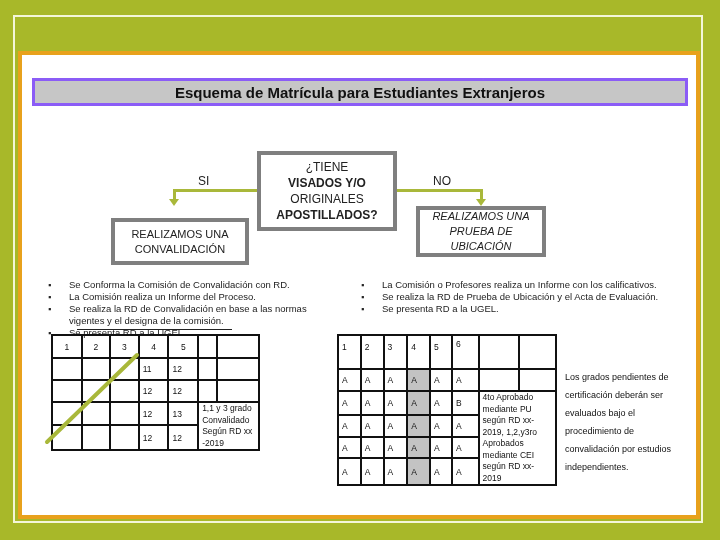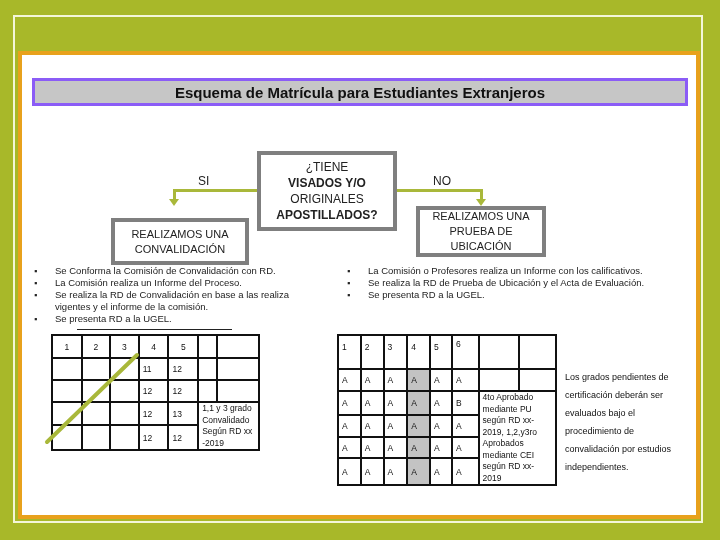--- a/index.html
+++ b/index.html
@@ -6,25 +6,25 @@
   body { width:720px; height:540px; position:relative; overflow:hidden;
          background:#a8b829; font-family:"Liberation Sans", sans-serif; }
   .abs { position:absolute; }
   .white-line { left:13px; top:15px; width:690px; height:508px; border:2px solid #f4f6d8; box-sizing:border-box; }
   .panel { left:18px; top:51px; width:682px; height:468px; background:#ffffff; border:4px solid #e8a11c; border-right-width:4px; box-sizing:border-box; }
   .title-bar { left:32px; top:78px; width:656px; height:28px; background:#c6c6c6; border:3px solid #8b5cf6; box-sizing:border-box;
                display:flex; align-items:center; justify-content:center; font-size:15px; font-weight:bold; color:#111; }
   .box { border:4px solid #7f7f7f; background:#fff; box-sizing:border-box; display:flex; align-items:center; justify-content:center; text-align:center; color:#222; }
   .q-box { left:257px; top:151px; width:140px; height:80px; font-size:12px; line-height:16px; }
   .left-box { left:111px; top:218px; width:138px; height:47px; font-size:11px; line-height:15px; }
-  .right-box { left:416px; top:206px; width:130px; height:51px; font-size:11px; line-height:15px; }
+  .right-box { left:416px; top:206px; width:130px; height:51px; font-size:11px; line-height:15px;font-style:italic; }
   .line { background:#a9b83a; }
   .arrow-down { width:0; height:0; border-left:5px solid transparent; border-right:5px solid transparent; border-top:7px solid #a9b83a; }
   .lbl { font-size:12px; color:#222; }
-  ul.bul { margin:0; padding:0; list-style:none; font-size:9.5px; line-height:12px; color:#222; }
+  ul.bul { margin:14px; padding:0; list-style:none; font-size:9.5px; line-height:12px; color:#222; }
   ul.bul li { position:relative; padding-left:21px; }
   ul.bul li::before { content:"\25AA"; position:absolute; left:0; top:0; font-size:9px; }
   .sep { left:77px; top:329px; width:155px; height:1px; background:#222; }
   table.grid { position:absolute; border-collapse:collapse; }
   table.grid td { border:2px solid #111; padding:0 3px; font-size:8.5px; color:#111; vertical-align:middle; box-sizing:border-box; }
   .shade { background:#c3c3c3; }
   .note { font-size:8px; line-height:11.5px; }
   .side-note { left:565px; top:368px; width:118px; font-size:9px; line-height:18px; color:#111; }
 </style>
 </head>
@@ -60,21 +60,21 @@
 <div class="abs box left-box">
     <span style="width:100px;display:block;">REALIZAMOS UNA CONVALIDACIÓN</span>
   </div>
 <div class="abs box right-box">
     <span style="width:100px;display:block;">REALIZAMOS UNA PRUEBA DE UBICACIÓN</span>
   </div>
 
 <ul class="abs bul" style="left:34px;top:265px;width:270px;">
   <li>Se Conforma la Comisión de Convalidación con RD.</li>
   <li>La Comisión realiza un Informe del Proceso.</li>
-  <li>Se realiza la RD de Convalidación en base a las realiza vigentes y el informe de la comisión.</li>
+  <li>Se realiza la RD de Convalidación en base a las normas vigentes y el designa de la comisión.</li>
   <li>Se presenta RD a la UGEL.</li>
 </ul>
 <div class="abs sep"></div>
 
 <ul class="abs bul" style="left:347px;top:265px;width:310px;">
   <li>La Comisión o Profesores realiza un Informe con los calificativos.</li>
   <li>Se realiza la RD de Prueba de Ubicación y el Acta de Evaluación.</li>
   <li>Se presenta RD a la UGEL.</li>
 </ul>
 

